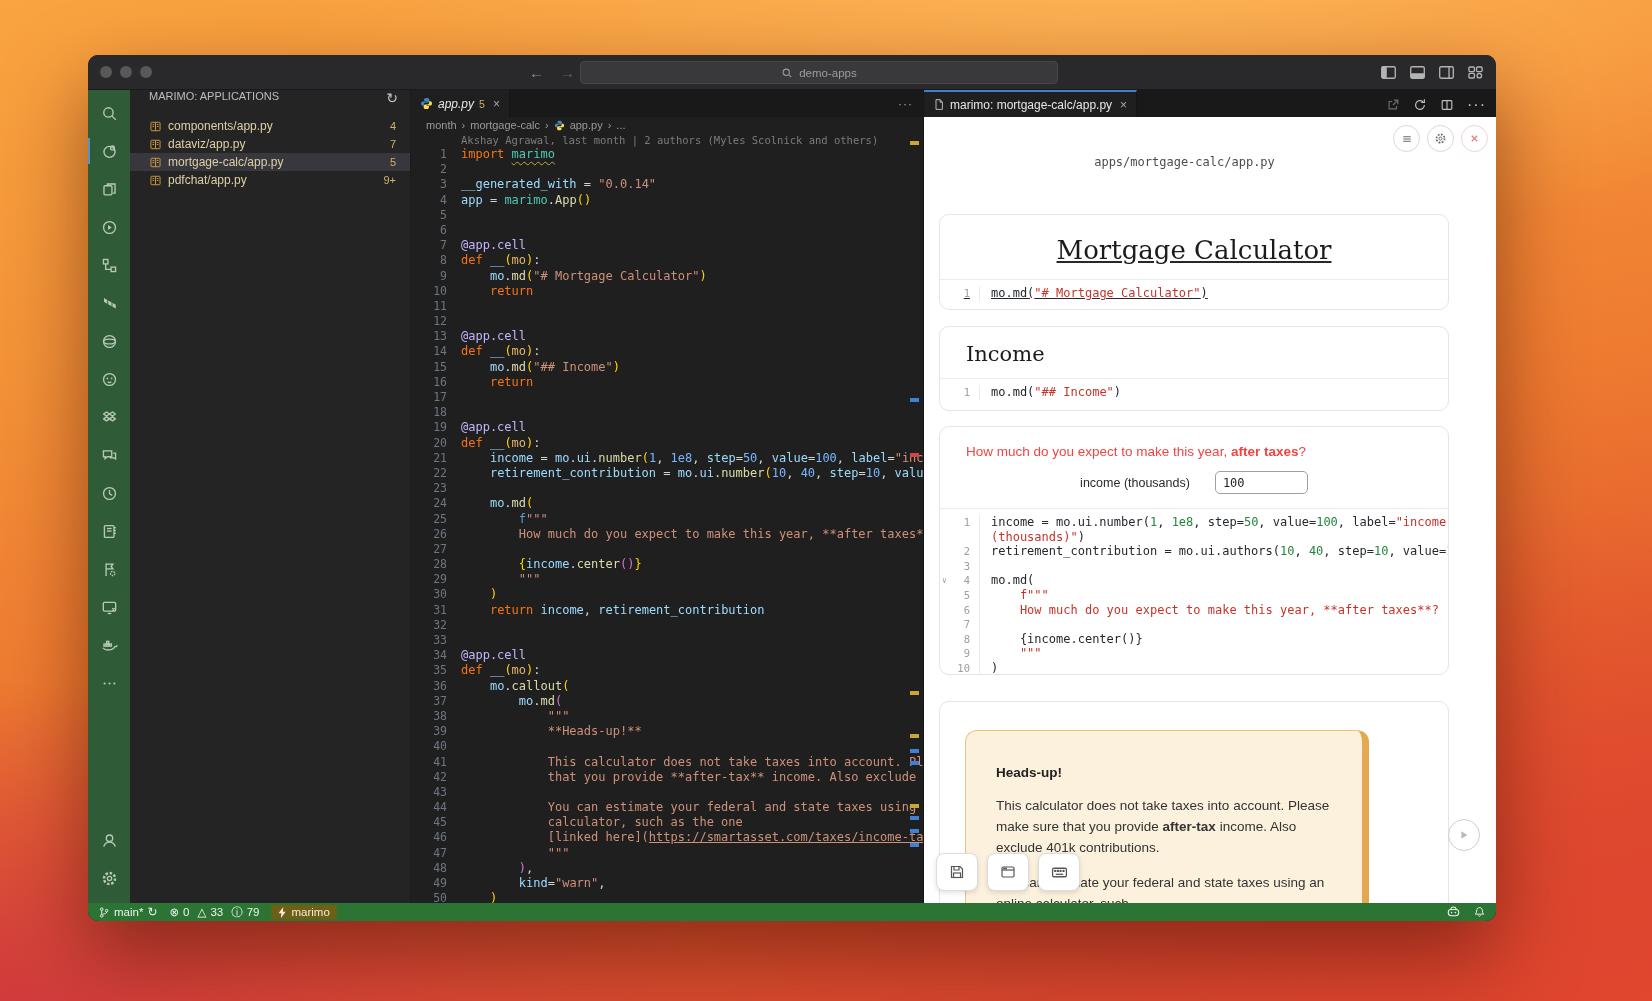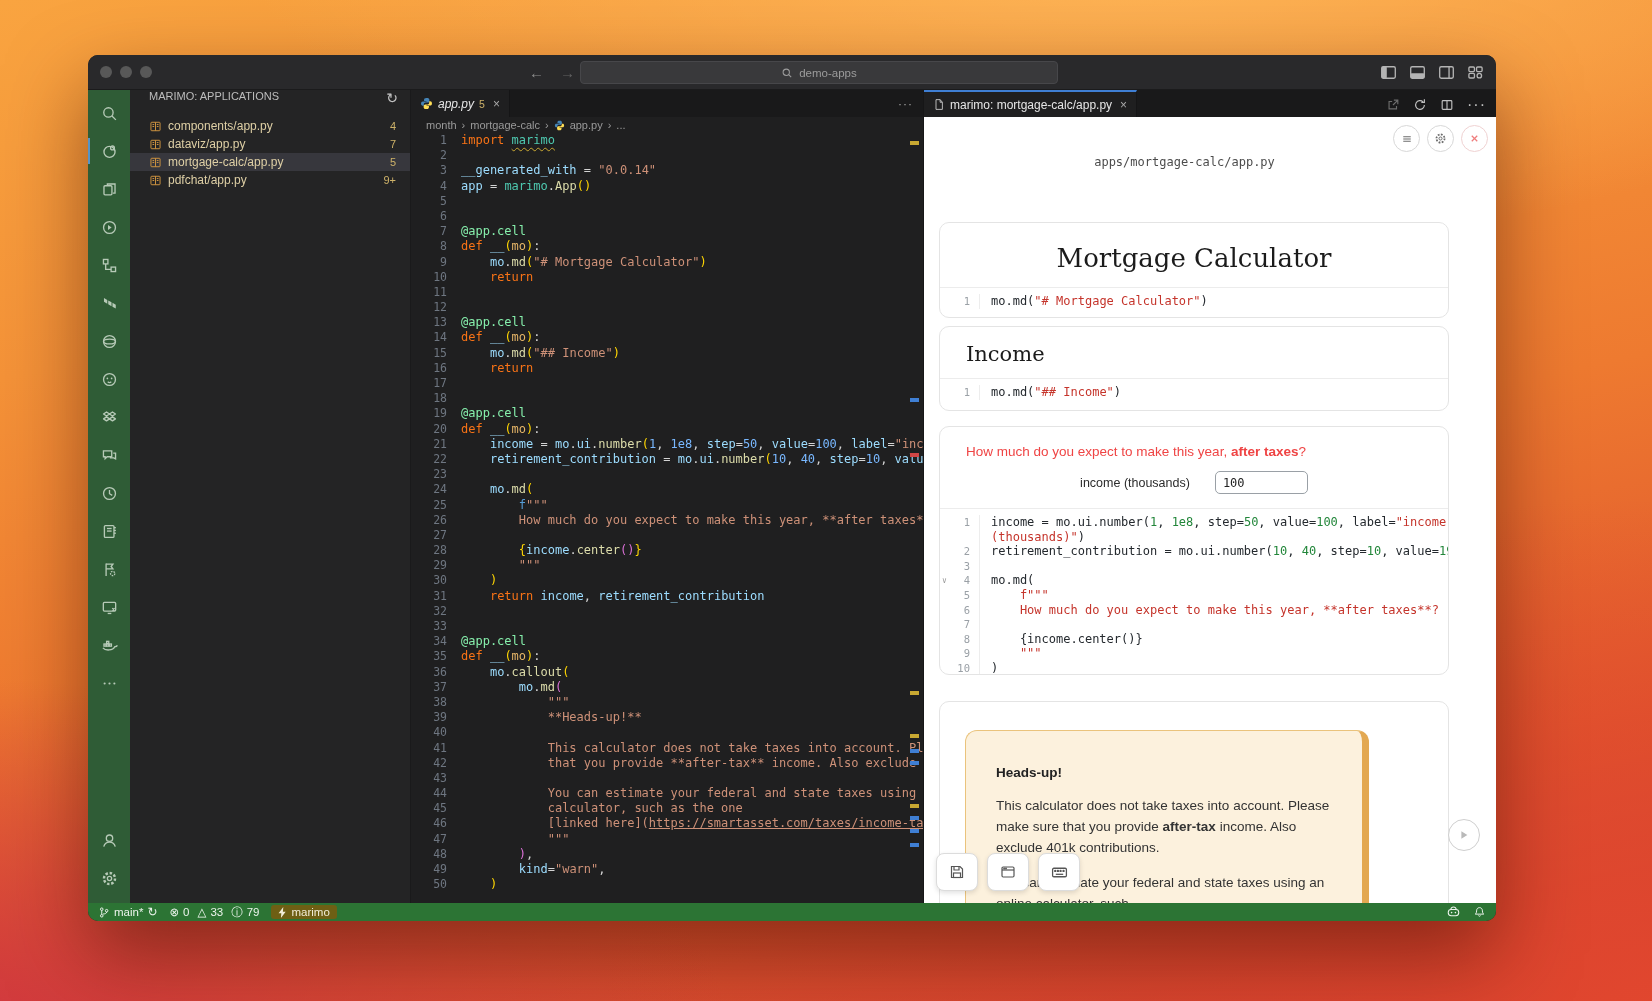--- a/index.html
+++ b/index.html
@@ -49,21 +49,21 @@
   .ed-actions{position:absolute;right:10px;top:6px;display:flex;gap:13px;color:#c0c0c0;align-items:center;}
   .ed-actions .dim{color:#6d6d6d;}
   .breadcrumb{flex:0 0 16px;display:flex;align-items:center;gap:5px;padding-left:15px;font-size:11px;color:#9a9a9a;background:#1f1f20;}
   .codearea{flex:1;position:relative;overflow:hidden;font-family:"DejaVu Sans Mono",monospace;font-size:12px;}
   .blame{height:14px;line-height:14px;padding-left:50px;color:#7c7c7c;font-size:10.5px;white-space:pre;}
   .cline{display:flex;height:15.2px;line-height:15.2px;white-space:pre;}
   .cline .ln{flex:0 0 36px;text-align:right;padding-right:14px;color:#6e7681;font-size:11.5px;}
   .ruler{position:absolute;top:0;right:0;width:17px;height:100%;}
   .mark{position:absolute;left:4px;width:9px;height:4px;}
   .t-kw{color:#f97316}.t-typ{color:#4EC9B0}.t-var{color:#9CDCFE}.t-fn{color:#DCDCAA}
-  .t-num{color:#79B8FF}.t-str{color:#CE9178}.t-op{color:#d4d4d4}.t-dec{color:#86efac}
+  .t-num{color:#79B8FF}.t-str{color:#CE9178}.t-op{color:#d4d4d4}.t-dec{color:#c4b5fd}
   .t-par{color:#E5B567}.t-b1{color:#FFD602}.t-b2{color:#DA70D6}
   .t-link{color:#CE9178;text-decoration:underline}.t-fpre{color:#569CD6}
   .t-mod{color:#4EC9B0;text-decoration:underline wavy #c8a832 1px;text-underline-offset:3px;}
   
   .webview{flex:1;background:#ffffff;position:relative;overflow:hidden;color:#24292e;}
   .wv-topbtns{position:absolute;top:8px;right:8px;display:flex;gap:7px;}
   .circlebtn{width:25px;height:25px;border:1px solid #d8d8d8;border-radius:50%;background:#fff;display:flex;align-items:center;justify-content:center;color:#6b6b6b;}
   .circlebtn.closer{color:#ef7c7c;border-color:#f0d2d2;}
   .wv-path{position:absolute;top:38px;left:0;right:51px;text-align:center;font-family:"DejaVu Sans Mono",monospace;font-size:12px;color:#4c4c4c;}
   .card{position:absolute;left:15px;width:508px;border:1px solid #e4e4e4;border-radius:10px;background:#fff;overflow:hidden;}
@@ -346,20 +346,21 @@
           <span>›</span>
           <svg width="11" height="11" viewBox="0 0 16 16">
             <path fill="#4584b6" d="M7.9 1.2c-2.2 0-2.9 1-2.9 2.2v1.5h3v.6H3.4C2.1 5.5 1.3 6.5 1.3 8.1s.8 2.6 2.1 2.6h1.3V9c0-1.3 1.1-2.2 2.4-2.2h2.5c1.1 0 1.9-.9 1.9-2V3.4c0-1.2-1-2.2-2.2-2.2z"></path>
             <path fill="#ffde57" d="M8.1 14.8c2.2 0 2.9-1 2.9-2.2v-1.5H8v-.6h4.6c1.3 0 2.1-1 2.1-2.6s-.8-2.6-2.1-2.6h-1.3V7c0 1.3-1.1 2.2-2.4 2.2H6.4c-1.1 0-1.9.9-1.9 2v1.4c0 1.2 1 2.2 2.2 2.2z"></path>
           </svg>
           <span>app.py</span>
           <span>›</span>
           <span>...</span>
         </div>
       <div class="codearea">
+        <div class="blame">Akshay Agrawal, last month | 2 authors (Myles Scolnick and others)</div>
         <div id="code-lines">
             <div class="cline"><span class="ln">1</span><span class="ctext"><span class="t-kw">import</span><span class="t-op"> </span><span class="t-mod">marimo</span></span></div>
             <div class="cline"><span class="ln">2</span><span class="ctext"></span></div>
             <div class="cline"><span class="ln">3</span><span class="ctext"><span class="t-var">__generated_with</span><span class="t-op"> = </span><span class="t-str">"0.0.14"</span></span></div>
             <div class="cline"><span class="ln">4</span><span class="ctext"><span class="t-var">app</span><span class="t-op"> = </span><span class="t-typ">marimo</span><span class="t-op">.</span><span class="t-fn">App</span><span class="t-b1">()</span></span></div>
             <div class="cline"><span class="ln">5</span><span class="ctext"></span></div>
             <div class="cline"><span class="ln">6</span><span class="ctext"></span></div>
             <div class="cline"><span class="ln">7</span><span class="ctext"><span class="t-dec">@app.cell</span></span></div>
             <div class="cline"><span class="ln">8</span><span class="ctext"><span class="t-kw">def</span><span class="t-op"> </span><span class="t-var">__</span><span class="t-b1">(</span><span class="t-par">mo</span><span class="t-b1">)</span><span class="t-op">:</span></span></div>
             <div class="cline"><span class="ln">9</span><span class="ctext"><span class="t-op">    </span><span class="t-var">mo</span><span class="t-op">.</span><span class="t-fn">md</span><span class="t-b1">(</span><span class="t-str">"# Mortgage Calculator"</span><span class="t-b1">)</span></span></div>
@@ -466,21 +467,21 @@
           <div class="circlebtn closer">
             <svg width="11" height="11" viewBox="0 0 16 16" stroke="currentColor" stroke-width="1.7">
                 <line x1="4" y1="4" x2="12" y2="12"></line>
                 <line x1="12" y1="4" x2="4" y2="12"></line>
               </svg>
           </div>
         </div>
 
         <div class="wv-path">apps/mortgage-calc/app.py</div>
 
-        <div class="card" style="top:105px;height:94px;">
+        <div class="card" style="top:97px;height:94px;text-decoration:underline;">
           <div class="card-title-serif" style="font-size:26px;text-align:center;padding:20px 0 14px;">Mortgage Calculator</div>
           <div class="codeblock" id="card1-code">
               <div class="wv-row"><span class="wv-ln">1</span><span class="wv-code"><span class="w-d">mo.md(</span><span class="w-s">"# Mortgage Calculator"</span><span class="w-d">)</span></span></div>
             </div>
         </div>
 
         <div class="card" style="top:209px;height:83px;">
           <div class="card-title-serif" style="font-size:21px;padding:15px 0 12px 26px;">Income</div>
           <div class="codeblock" id="card2-code">
               <div class="wv-row"><span class="wv-ln">1</span><span class="wv-code"><span class="w-d">mo.md(</span><span class="w-s">"## Income"</span><span class="w-d">)</span></span></div>
@@ -491,21 +492,21 @@
           <div class="question" style="padding:17px 26px 10px;">
             <span>How much do you expect to make this year, </span><b>after taxes</b><span>?</span>
           </div>
           <div class="formrow" style="margin:2px 0 14px;">
             <span>income (thousands)</span>
             <input class="num-input" value="100" style="">
           </div>
           <div class="codeblock" id="card3-code">
               <div class="wv-row"><span class="wv-ln">1</span><span class="wv-code"><span class="w-d">income = mo.ui.number(</span><span class="w-n">1</span><span class="w-d">, </span><span class="w-n">1e8</span><span class="w-d">, step=</span><span class="w-n">50</span><span class="w-d">, value=</span><span class="w-n">100</span><span class="w-d">, label=</span><span class="w-s">"income</span></span></div>
               <div class="wv-row"><span class="wv-ln"></span><span class="wv-code"><span class="w-s">(thousands)"</span><span class="w-d">)</span></span></div>
-              <div class="wv-row"><span class="wv-ln">2</span><span class="wv-code"><span class="w-d">retirement_contribution = mo.ui.number(</span><span class="w-n">10</span><span class="w-d">, </span><span class="w-n">40</span><span class="w-d">, step=</span><span class="w-n">10</span><span class="w-d">, value=</span><span class="w-n">19.5</span></span></div>
+              <div class="wv-row"><span class="wv-ln">2</span><span class="wv-code"><span class="w-d">retirement_contribution = mo.ui.authors(</span><span class="w-n">10</span><span class="w-d">, </span><span class="w-n">40</span><span class="w-d">, step=</span><span class="w-n">10</span><span class="w-d">, value=</span><span class="w-n">19.5</span></span></div>
               <div class="wv-row"><span class="wv-ln">3</span><span class="wv-code"></span></div>
               <div class="wv-row"><span class="wv-ln">4<span class="fold">∨</span></span><span class="wv-code"><span class="w-d">mo.md(</span></span></div>
               <div class="wv-row"><span class="wv-ln">5</span><span class="wv-code"><span class="w-s">    f"""</span></span></div>
               <div class="wv-row"><span class="wv-ln">6</span><span class="wv-code"><span class="w-s">    How much do you expect to make this year, **after taxes**?</span></span></div>
               <div class="wv-row"><span class="wv-ln">7</span><span class="wv-code"></span></div>
               <div class="wv-row"><span class="wv-ln">8</span><span class="wv-code"><span class="w-d">    {income.center()}</span></span></div>
               <div class="wv-row"><span class="wv-ln">9</span><span class="wv-code"><span class="w-s">    """</span></span></div>
               <div class="wv-row"><span class="wv-ln">10</span><span class="wv-code"><span class="w-d">)</span></span></div>
             </div>
         </div>

